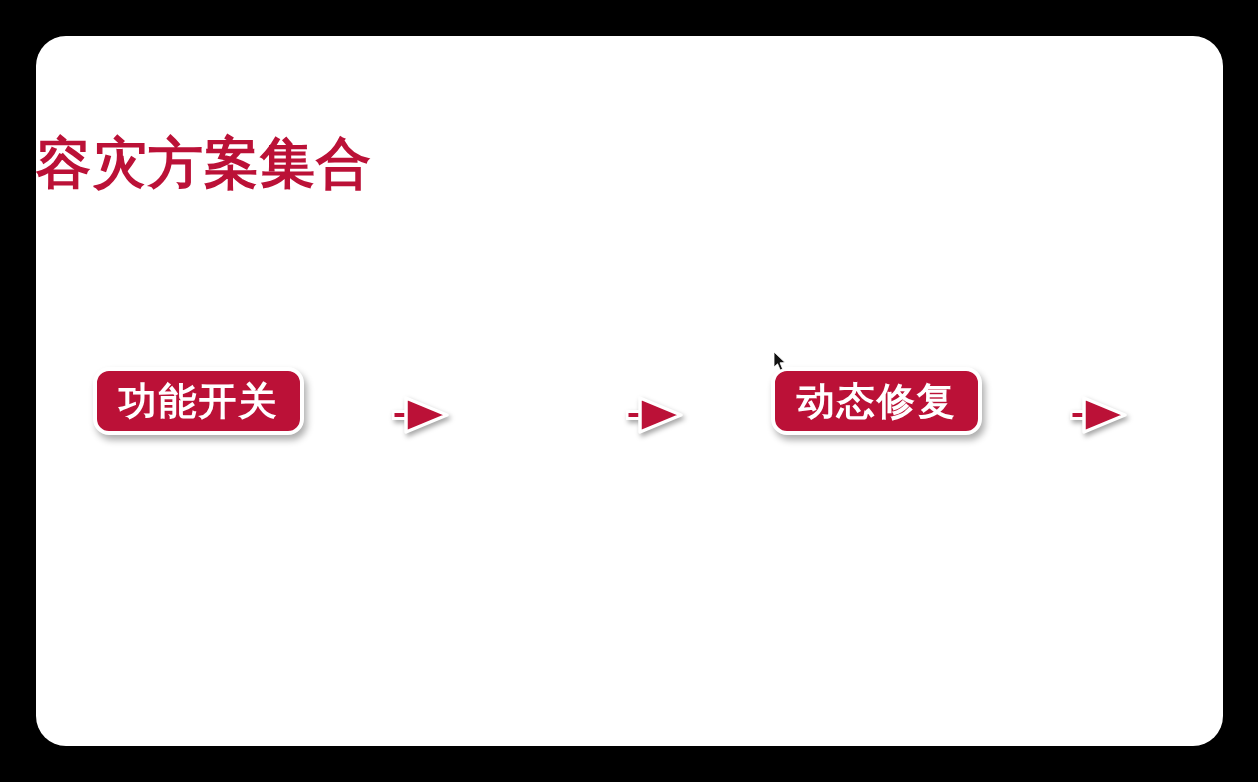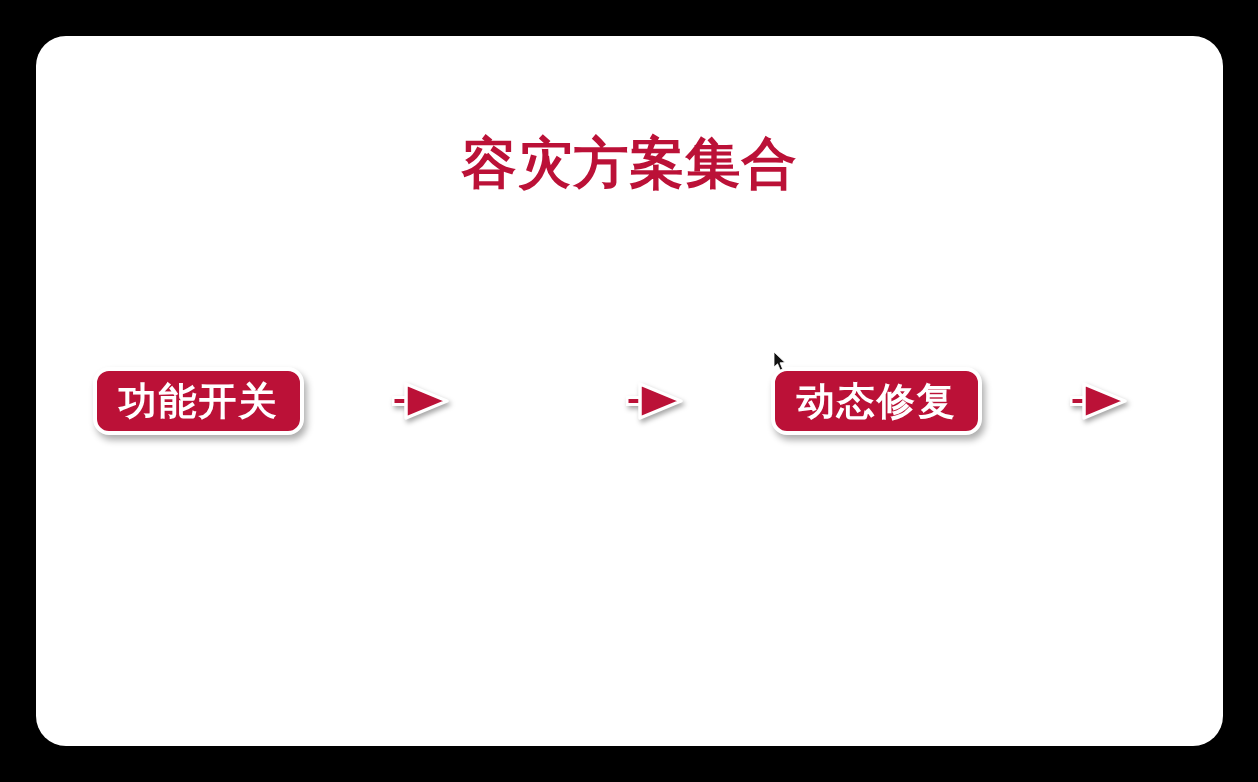--- a/index.html
+++ b/index.html
@@ -25,35 +25,35 @@
     height: 710px;
     background: var(--slide-bg, #fff);
     border-radius: 30px;
   }
   .title {
     position: absolute;
     top: 96px;
     left: 0;
     width: 100%;
     margin: 0;
-    text-align: center;
+    text-align: left;
     font-size: 55px;
     line-height: 62px;
     font-weight: 800;
     letter-spacing: 1px;
     color: var(--accent, #BB1137);
   }
   .flow {
     position: absolute;
     left: 57px;
     top: 331px;
     width: 1123px;
     height: 68px;
     display: flex;
-    align-items: center;
+    align-items: flex-end;
     justify-content: space-between;
   }
   .box {
     box-sizing: border-box;
     width: 211px;
     height: 68px;
     background: var(--accent, #BB1137);
     border: 4px solid #ffffff;
     border-radius: 16px;
     box-shadow: 3px 5px 7px rgba(0,0,0,0.32);

